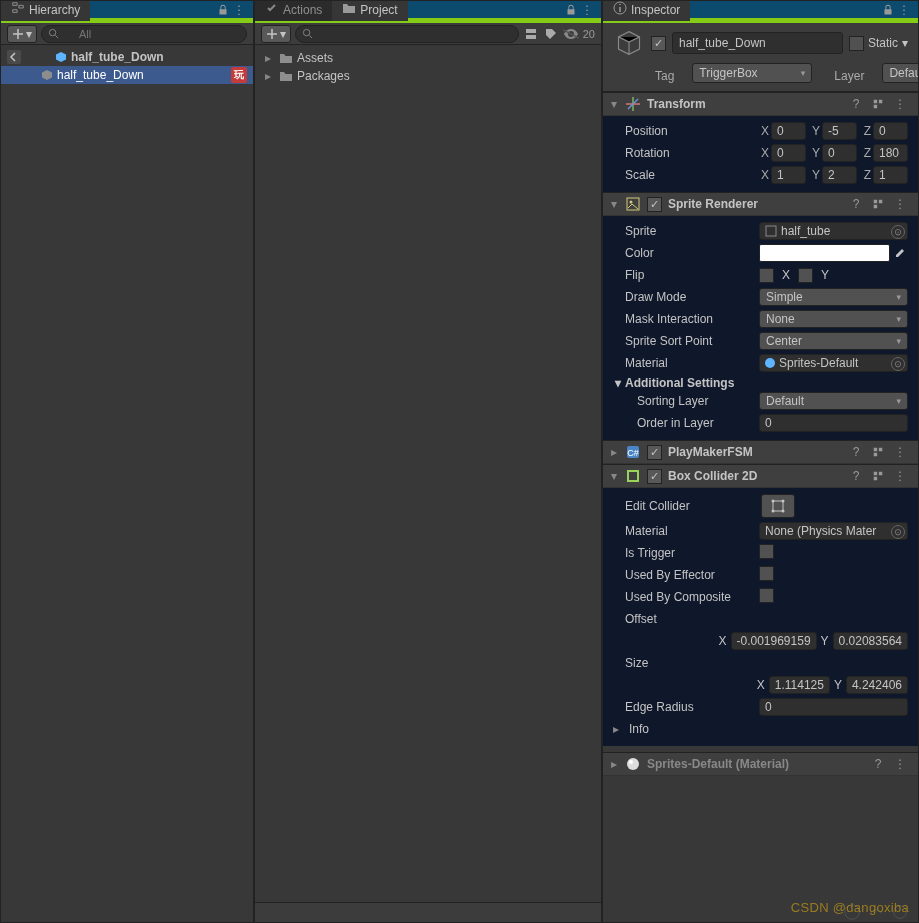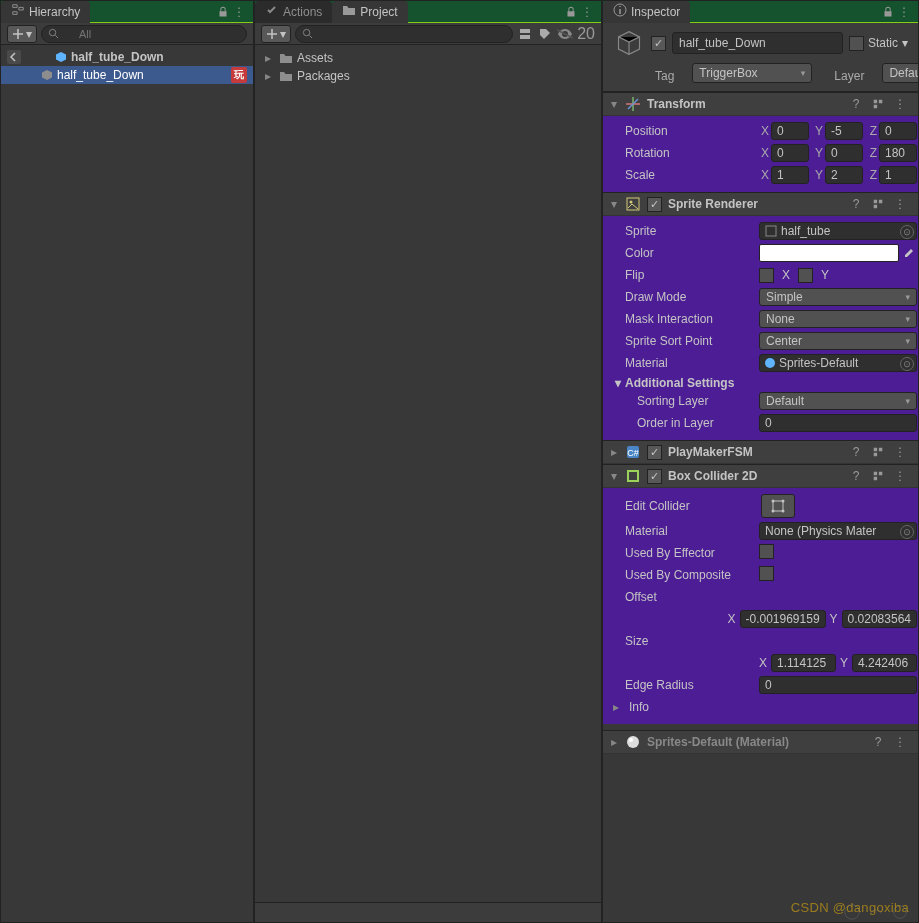--- a/index.html
+++ b/index.html
@@ -22,22 +22,22 @@
   }
   .hierarchy { width: 254px; flex-shrink: 0; }
   .project   { width: 348px; flex-shrink: 0; justify-content: space-between; }
   .inspector { flex: 1; }
 
   
   .tabbar {
     display: flex;
     align-items: center;
     height: 22px;
-    background: #14532d;
-    border-bottom: 1px solid #84cc16;
+    background: #0c4a6e;
+    border-bottom: 5px solid #84cc16;
     padding-right: 6px;
   }
   .tabbar .tab {
     display: flex; align-items:center; gap:4px;
     padding: 2px 10px;
     border-radius: 4px 4px 0 0;
     height: 22px;
     background: #363636;
     color: #c4c4c4;
   }
@@ -73,21 +73,21 @@
     height:18px;
     padding:0 6px;
     color:#888;
     gap:20px;
   }
   .search input {
     flex:1; border:none; background:transparent; color:#c4c4c4;
     font-size:11px; outline:none;
   }
   .tool-icn { width:16px; height:16px; color:#c4c4c4; display:flex;align-items:center;justify-content:center;}
-  .eye-count { color:#999; font-size:16px;}
+  .eye-count { color:#999; font-size:11px;}
 
   
   .tree { flex:1; background:#383838; padding-top:3px;}
   .tree-row {
     display:flex; align-items:center; gap:4px;
     height:18px; padding-left:6px; padding-right:6px;
   }
   .tree-row.scene { background:#383838;}
   .tree-row.scene .name { font-weight:bold;}
   .tree-row.child { padding-left:40px; }
@@ -134,21 +134,21 @@
     display:flex;align-items:center;gap:6px;
     height:24px;padding:0 10px 0 6px;
     background:#3f3f3f;border-top:1px solid #222;border-bottom:1px solid #333;
   }
   .comp-header .fold{width:10px;text-align:center;color:#888;}
   .comp-header .cicon{width:16px;height:16px;display:flex;align-items:center;justify-content:center;}
   .comp-header .title{font-weight:bold;flex:1;}
   .comp-header .hicn{width:16px;height:16px;color:#999;display:flex;align-items:center;justify-content:center;}
 
   
-  .fields{padding:4px 1px 6px 10px;background:#4c1d95;}
+  .fields{padding:4px 10px 6px 10px;background:#0f172a;}
   .field-row{display:flex;align-items:center;height:22px;gap:6px;}
   .field-row .label{width:140px;padding-left:12px;color:#c4c4c4;}
   .xyz-group{flex:1;display:flex;gap:4px;}
   .xyz{display:flex;align-items:center;gap:2px;flex:1;}
   .xyz .ax{width:10px;color:#aaa;text-align:right;}
   .num-field{
     flex:1;background:#2f2f2f;border:1px solid #222;border-radius:3px;
     height:18px;padding:0 5px;color:#c4c4c4;display:flex;align-items:center;
   }
   .obj-field{
@@ -599,20 +599,24 @@
               <circle cx="13" cy="13" r="1.5" fill="#c4c4c4"></circle>
             </svg>
         </div>
       </div>
       <div class="field-row">
         <span class="label">Material</span>
         <div class="obj-field">
           <span>None (Physics Mater</span>
           <span class="picker">⊙</span>
         </div>
+      </div>
+      <div class="field-row">
+        <span class="label">Is Trigger</span>
+        <div style="flex:1"><span class="checkbox"></span></div>
       </div>
       <div class="field-row">
         <span class="label">Used By Effector</span>
         <div style="flex:1"><span class="checkbox"></span></div>
       </div>
       <div class="field-row">
         <span class="label">Used By Composite</span>
         <div style="flex:1"><span class="checkbox"></span></div>
       </div>
       <div class="field-row">

